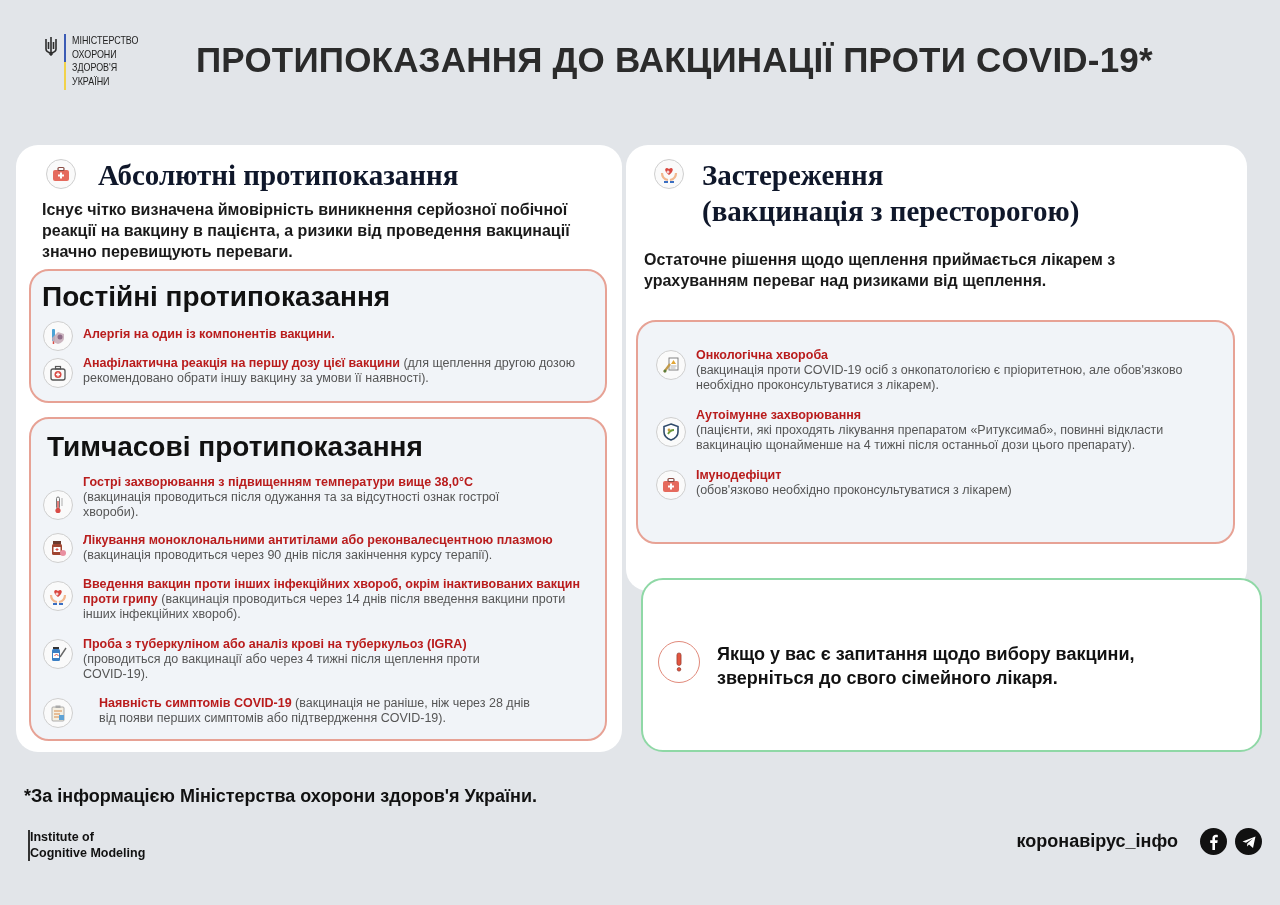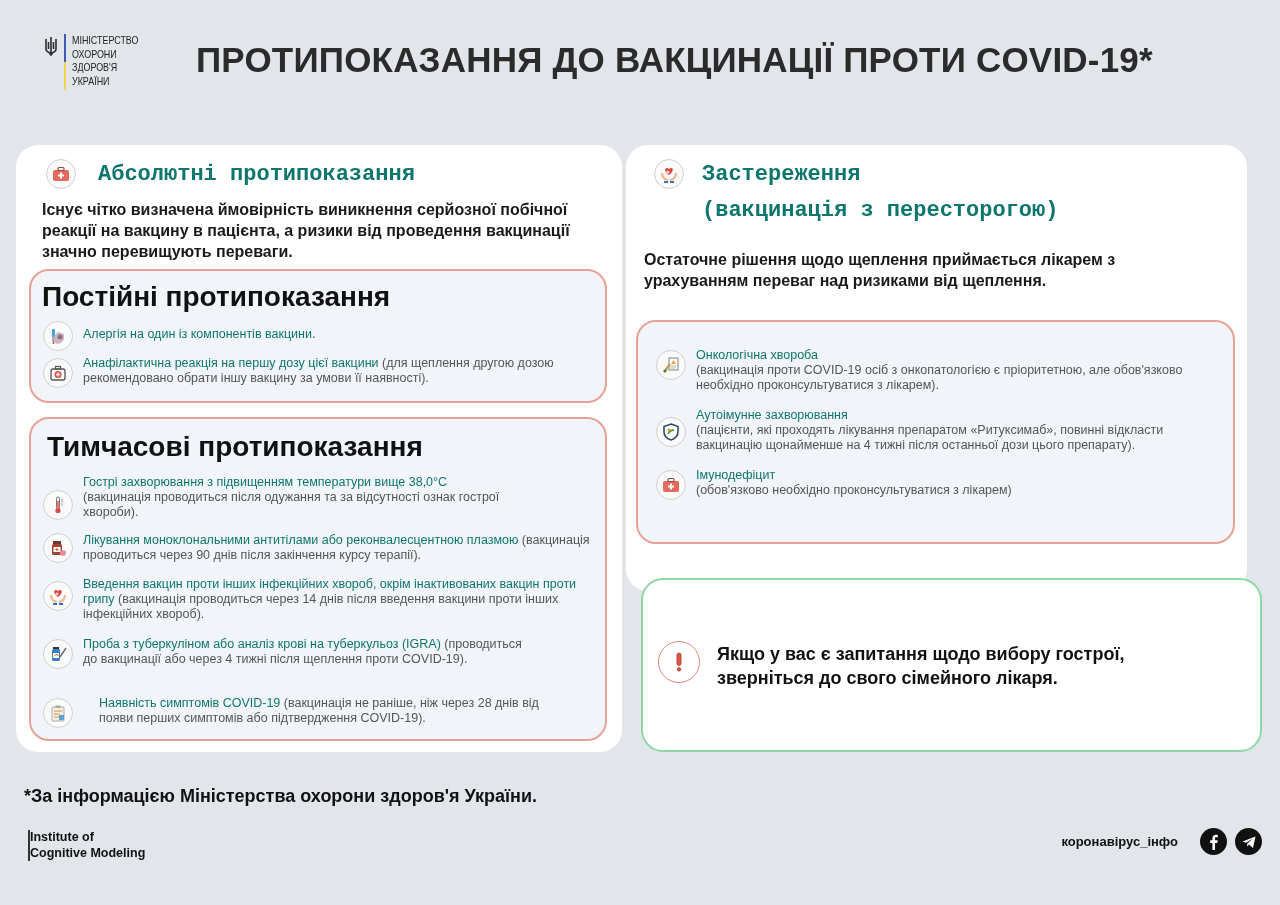--- a/index.html
+++ b/index.html
@@ -15,35 +15,35 @@
 
   .card { position: absolute; background: #ffffff; border-radius: 22px; }
   .card-left { left: 16px; top: 145px; width: 606px; height: 607px; }
   .card-right { left: 626px; top: 145px; width: 621px; height: 446px; }
   .card-note { left: 641px; top: 578px; width: 621px; height: 174px; border: 2px solid #8fd8a6; }
 
   .icon-circle { width: 30px; height: 30px; border-radius: 50%; border: 1.5px solid #cfcfcf; background: #fafafa; display: flex; align-items: center; justify-content: center; flex-shrink: 0; }
   .icon-circle svg { width: 20px; height: 20px; }
 
   .card-head { position: absolute; display: flex; align-items: flex-start; }
-  .card-head h2 { font-family: Liberation Mono, monospace; font-weight: 700; font-size: 22px; line-height: 36px; color: #0f766e; }
+  .card-head h2 { font-family: Liberation Serif, serif; font-weight: 700; font-size: 29px; line-height: 36px; color: #0f172a; }
   .intro { position: absolute; font-family: "Liberation Sans", sans-serif; font-weight: 700; font-size: 16px; line-height: 21px; color: #1a1a1a; }
 
   .sub { position: absolute; background: #f1f4f8; border: 2px solid #e7a295; border-radius: 20px; }
   .sub h3 { font-family: "Liberation Sans", sans-serif; font-weight: 700; font-size: 28px; line-height: 32px; color: #111; }
 
   .item { display: flex; align-items: flex-start; }
   .item .icon-circle { margin-right: 10px; }
   .item-text { font-family: "Liberation Sans", sans-serif; font-size: 12.5px; line-height: 15px; color: #555; }
-  .item-text b { color: #0f766e; font-weight: 400; }
+  .item-text b { color: #b91c1c; font-weight: 700; }
 
   .footnote { position: absolute; left: 24px; top: 786px; font-family: "Liberation Sans", sans-serif; font-weight: 700; font-size: 18px; color: #111; }
   .inst { position: absolute; left: 28px; top: 830px; border-left: 2px solid #333; font-family: "Liberation Sans", sans-serif; font-weight: 700; font-size: 12.5px; line-height: 15.5px; color: #111; }
   .social { position: absolute; right: 18px; top: 828px; display: flex; align-items: center; }
-  .social-name { font-family: "Liberation Sans", sans-serif; font-weight: 700; font-size: 13px; color: #111; margin-right: 14px; }
+  .social-name { font-family: "Liberation Sans", sans-serif; font-weight: 700; font-size: 18px; color: #111; margin-right: 14px; }
   .social-btn { width: 27px; height: 27px; border-radius: 50%; background: #111; margin-left: 8px; display: flex; align-items: center; justify-content: center; }
   .social-btn svg { width: 16px; height: 16px; }
 </style>
 </head>
 <body>
 
 <div class="logo">
   <svg class="trident" viewBox="0 0 14 20">
     <path d="M7 1 L7 17 M2 3 L2 13 Q2 16 7 17 Q12 16 12 13 L12 3 M4.5 6 L4.5 13 M9.5 6 L9.5 13 M5 17 L7 19 L9 17" stroke="#2d2d2d" stroke-width="1.6" fill="none"></path>
   </svg>
@@ -244,21 +244,21 @@
   </div>
 </section>
 
 <section class="card card-note">
   <div style="position:absolute; left:15px; top:61px; width:42px; height:42px; border-radius:50%; border:1.5px solid #e18a7b; display:flex; align-items:center; justify-content:center;">
     <svg viewBox="0 0 20 30" width="14" height="26">
         <rect x="7" y="2" width="6" height="18" rx="3" fill="#e2553f" stroke="#7a2a20" stroke-width="0.8"></rect>
         <circle cx="10" cy="25.5" r="2.6" fill="#e2553f" stroke="#7a2a20" stroke-width="0.8"></circle>
       </svg>
   </div>
-  <p style="position:absolute; left:74px; top:62px; width:500px; font-family:'Liberation Sans', sans-serif; font-weight:700; font-size:18px; line-height:24px; color:#111;">Якщо у вас є запитання щодо вибору гострої, зверніться до свого сімейного лікаря.</p>
+  <p style="position:absolute; left:74px; top:62px; width:500px; font-family:'Liberation Sans', sans-serif; font-weight:700; font-size:18px; line-height:24px; color:#111;">Якщо у вас є запитання щодо вибору вакцини, зверніться до свого сімейного лікаря.</p>
 </section>
 
 <p class="footnote">*За інформацією Міністерства охорони здоров'я України.</p>
 <div class="inst">
   <div>Institute of</div>
   <div>Cognitive Modeling</div>
 </div>
 <div class="social">
   <span class="social-name">коронавірус_інфо</span>
   <div class="social-btn">

